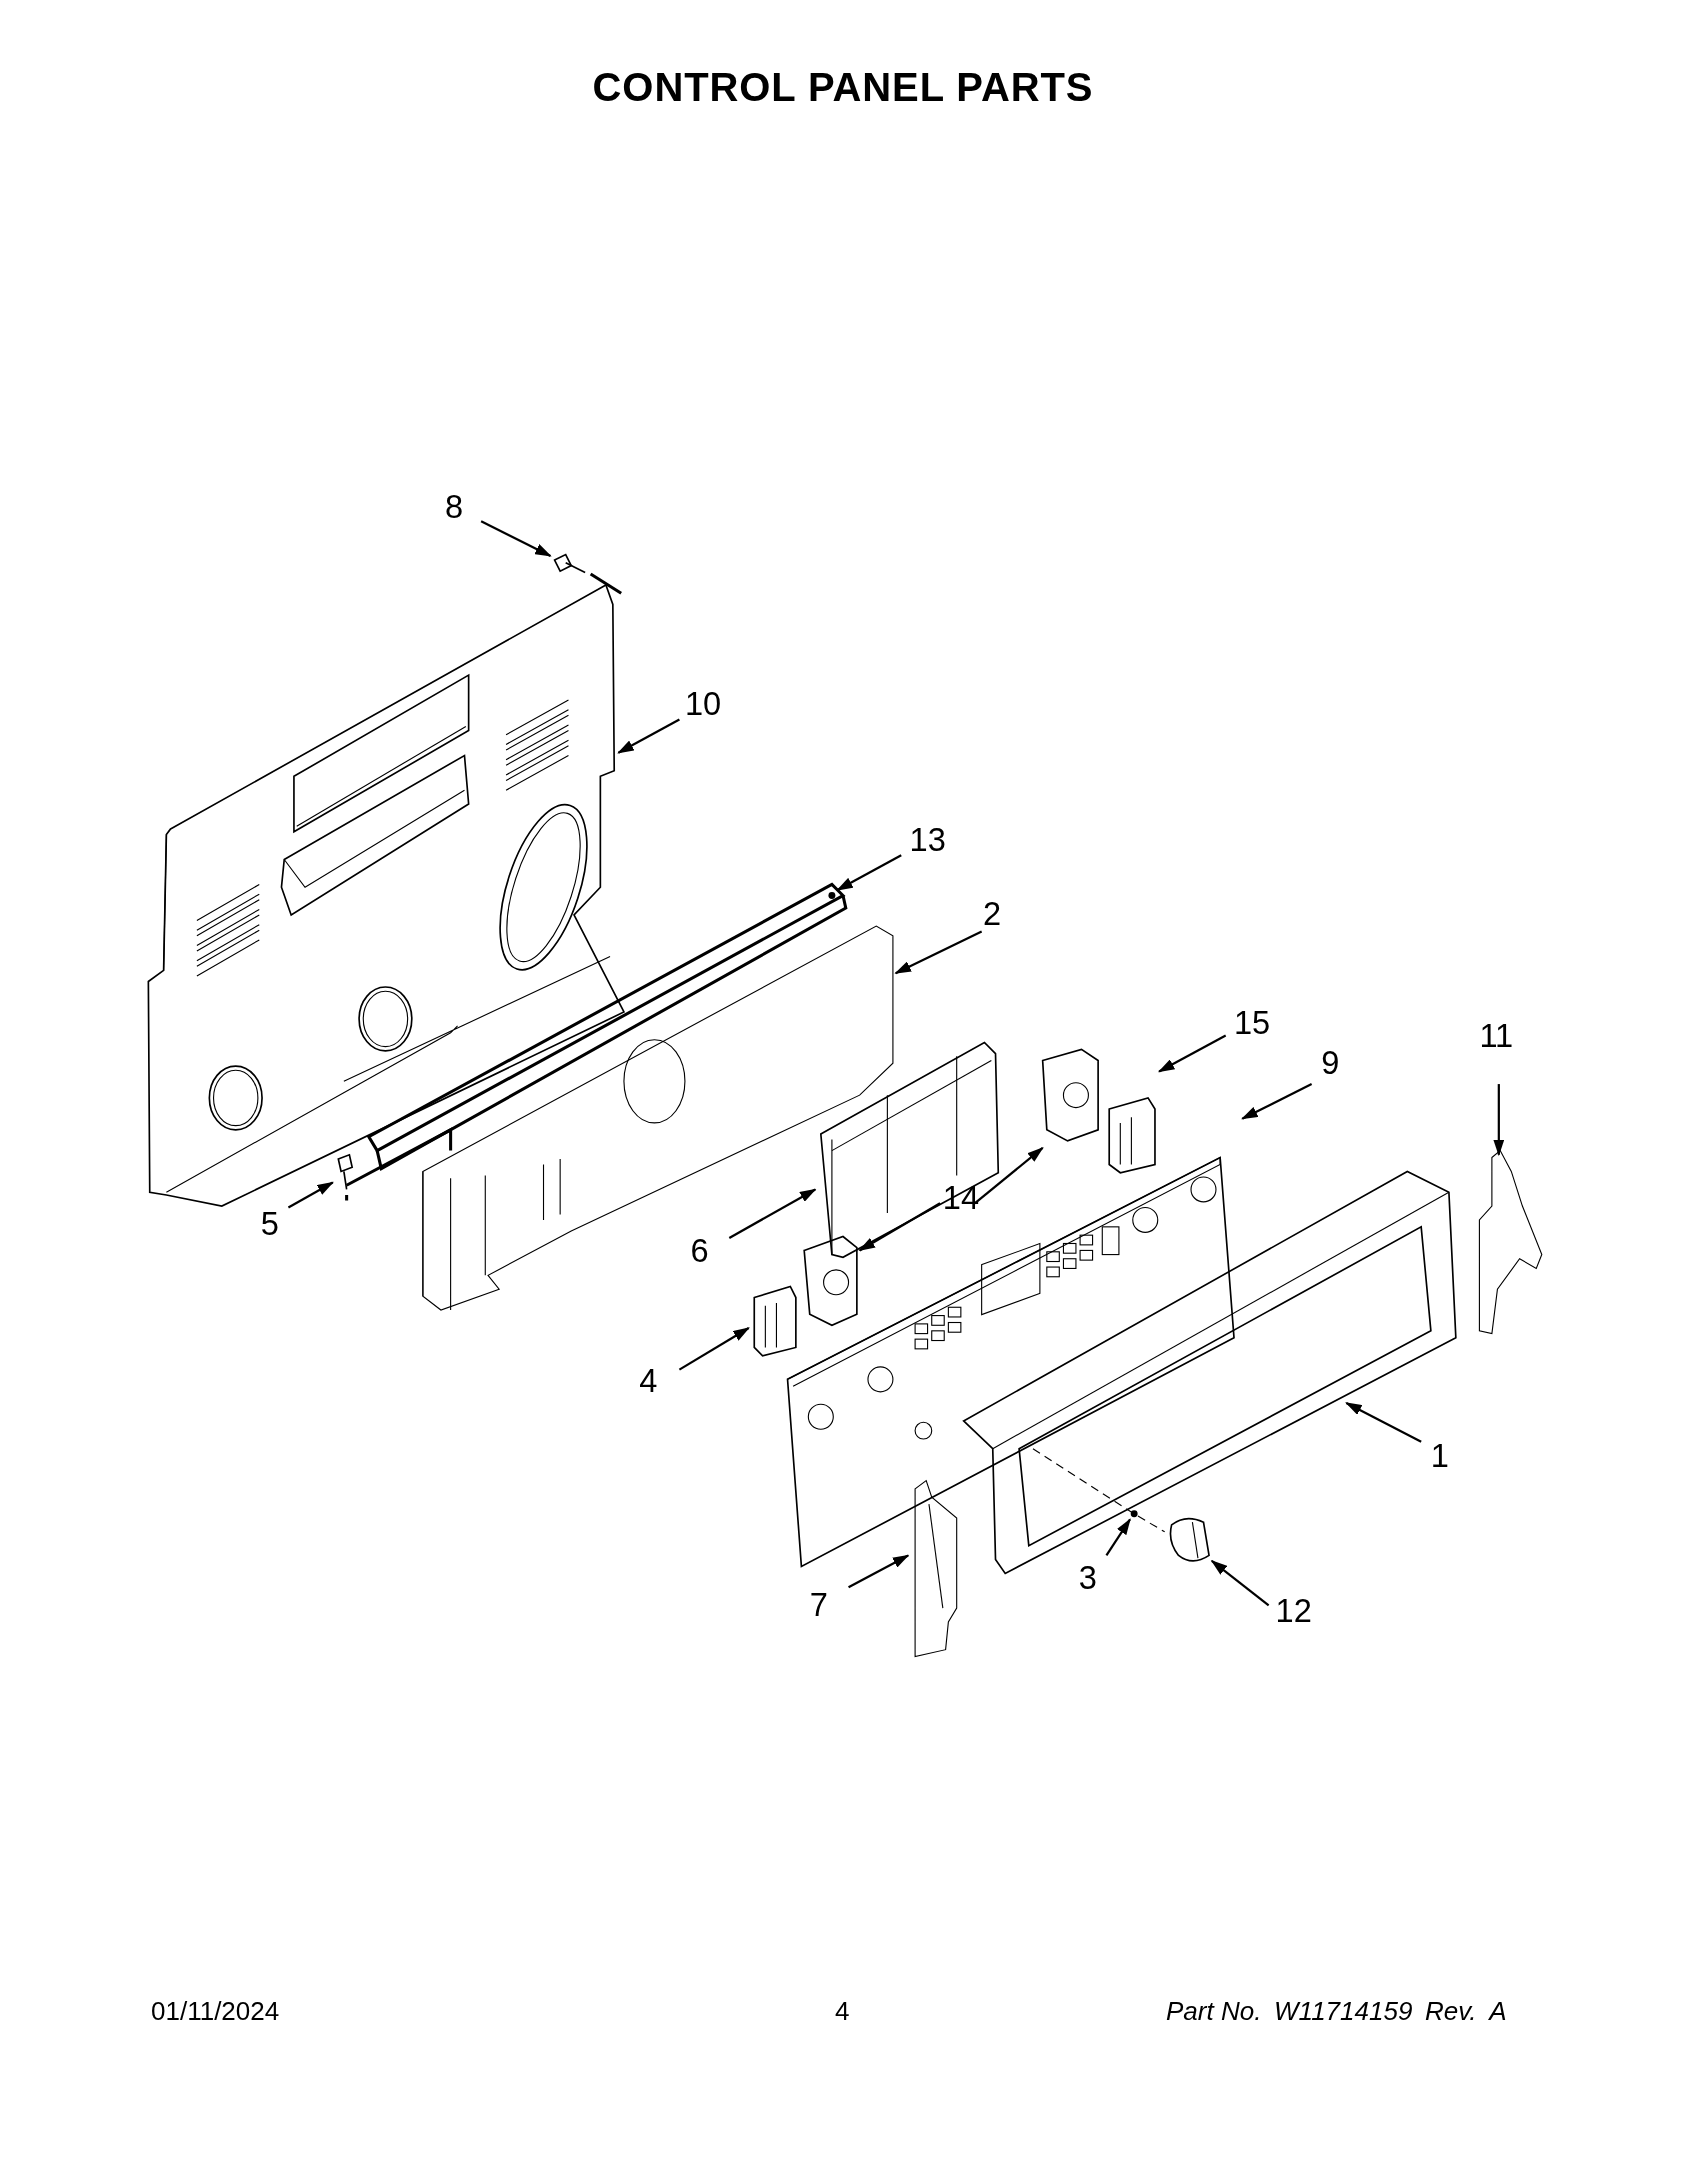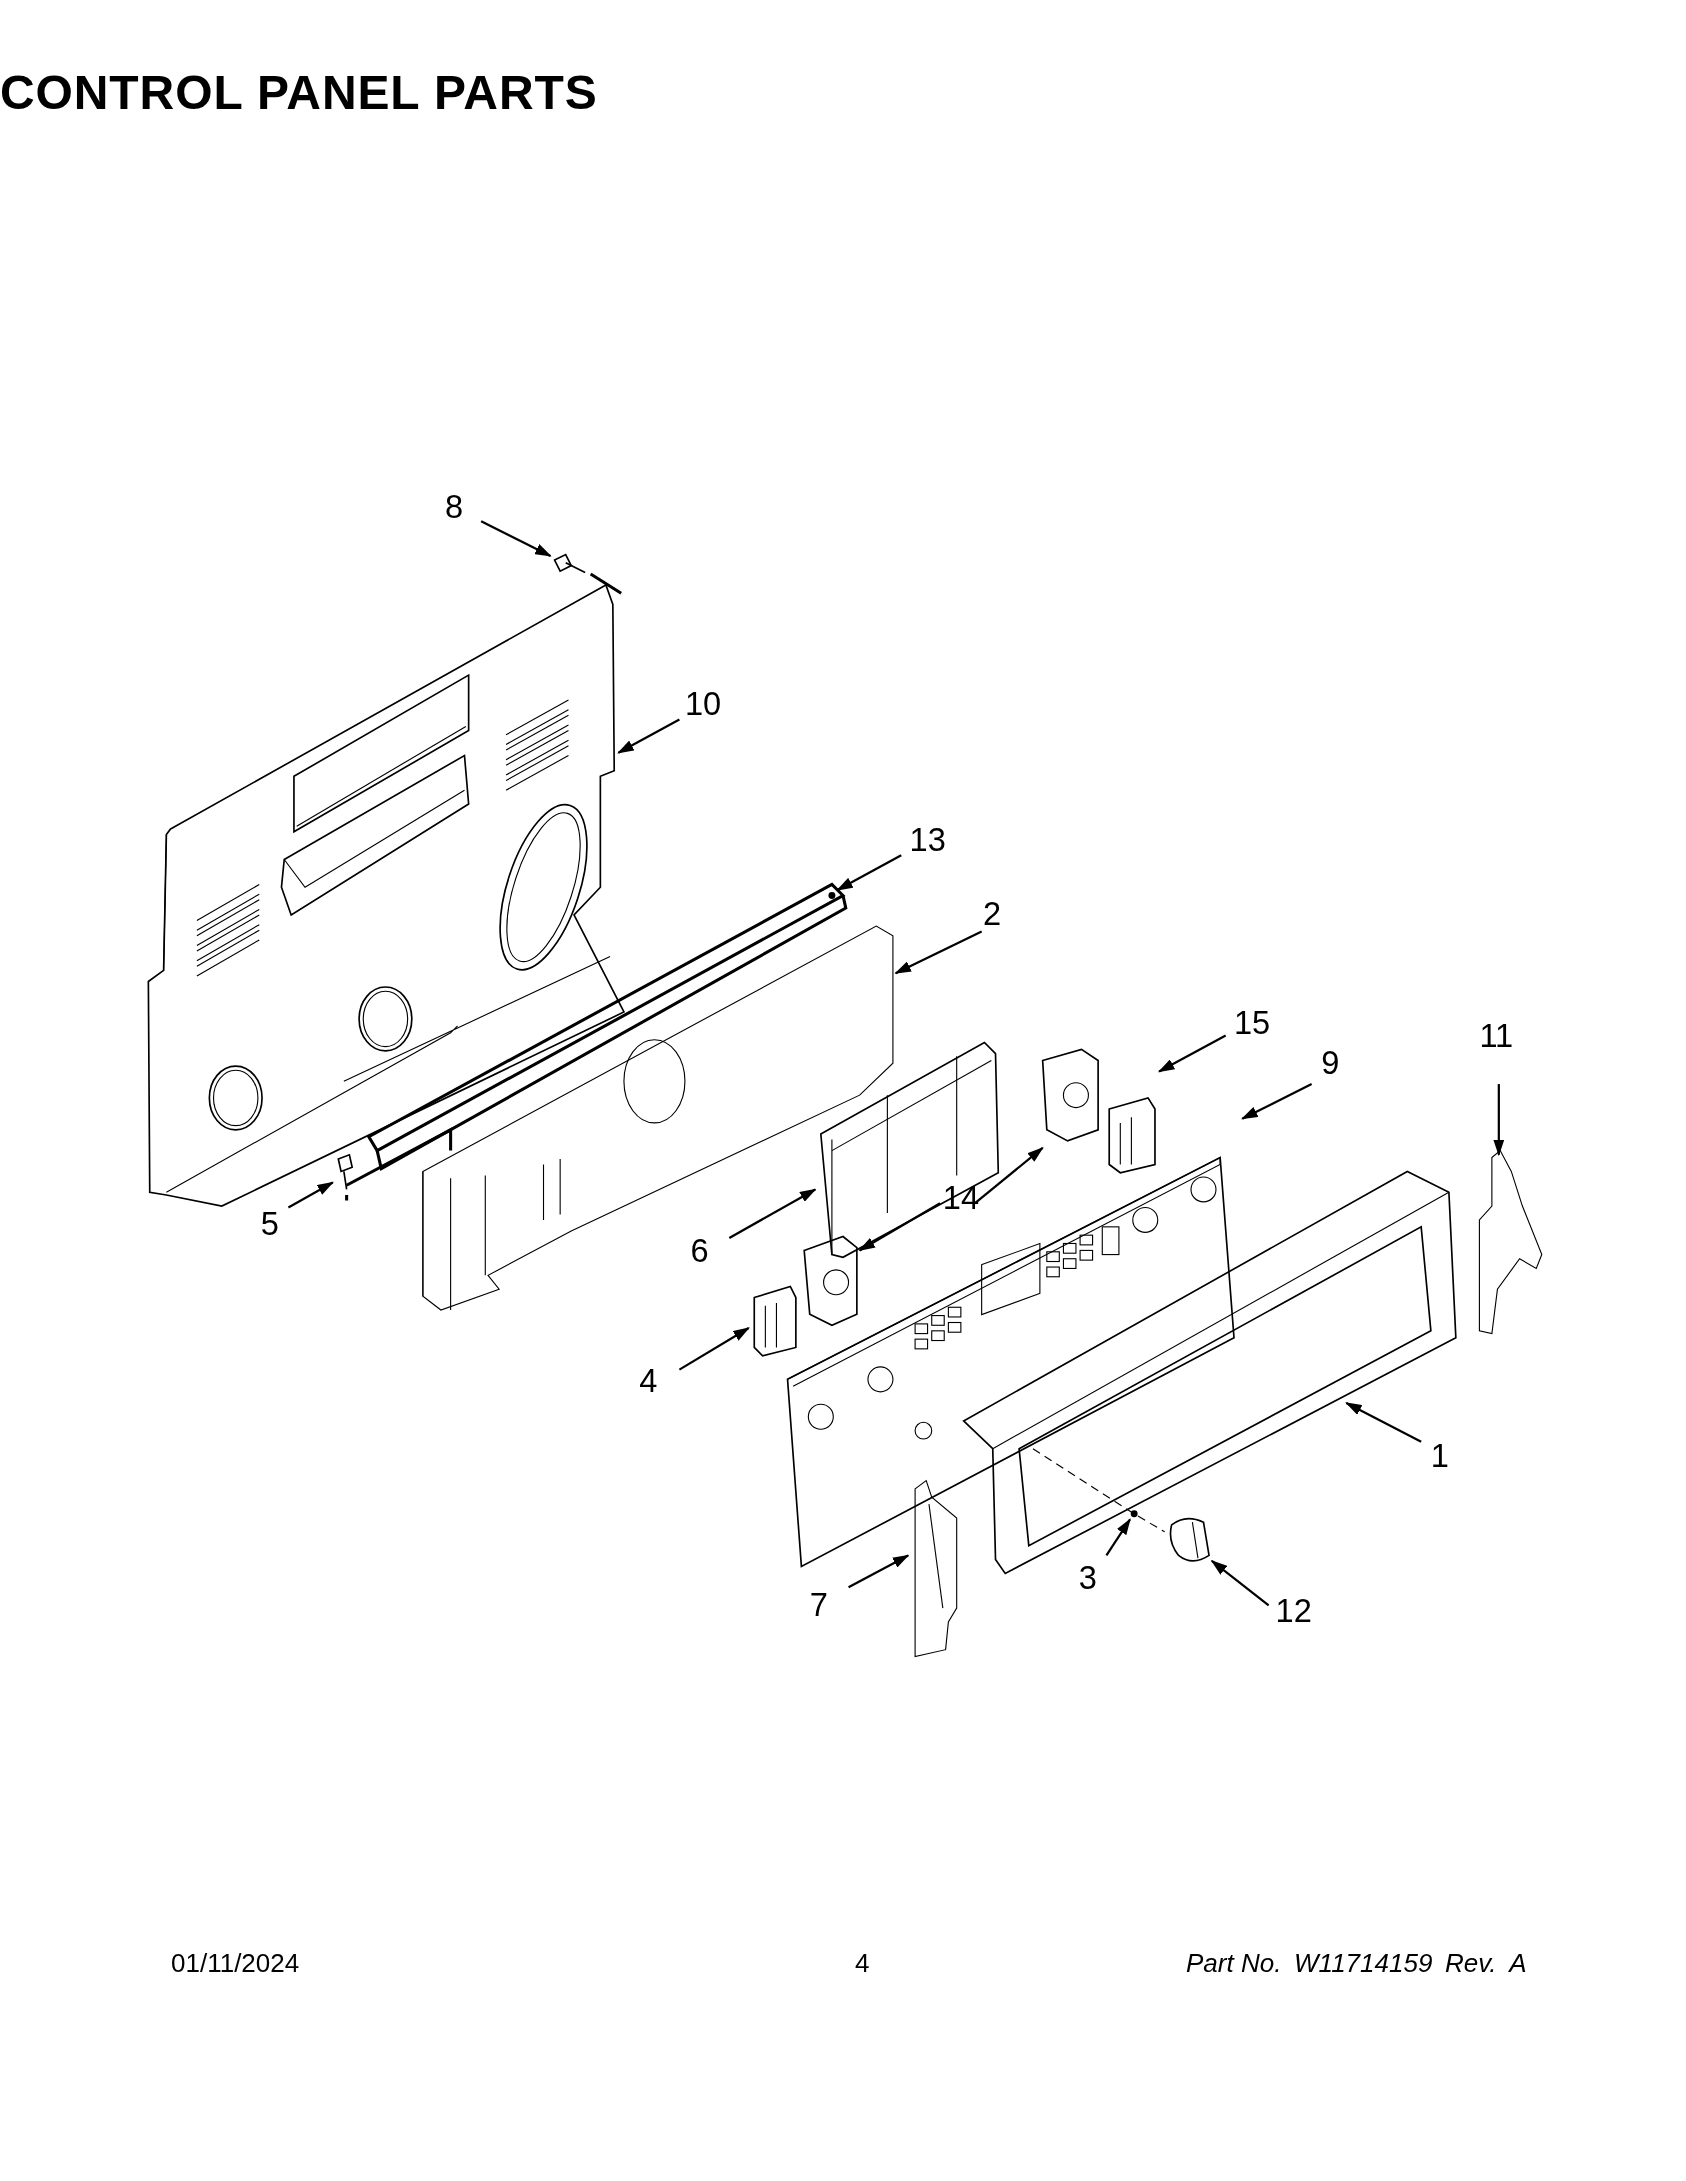--- a/index.html
+++ b/index.html
@@ -1,23 +1,23 @@
 <!DOCTYPE html>
 <html style="font-size:14.5px"><head>
 <meta charset="utf-8">
 <style>
   html, body { margin: 0; padding: 0; background: #ffffff; }
   body { width: 1686px; height: 2182px; position: relative; overflow: hidden;
          font-family: "Liberation Sans", sans-serif; color: #000; }
-  .title { position: absolute; left: 0; width: 100%; top: 65px; 
-           font-weight: bold; font-size: 48px; letter-spacing: 0.9px; }
+  .title { position: absolute; left: 0; width: 100%; top: 65px; text-align: center;
+           font-weight: bold; font-size: 40px; letter-spacing: 0.9px; }
   .title span { display: inline-block; transform: scaleX(1.0); }
   #diagram { position: absolute; left: 0; top: 0; width: 1686px; height: 2182px; }
   .callout { font-family: "Liberation Sans", sans-serif; font-size: 23.5px; fill: #000; }
-  .footer { position: absolute; top: 1948px; font-size: 26px; margin-left: 20px; }
+  .footer { position: absolute; top: 1996px; font-size: 26px; }
   .footer-date { left: 151px; }
   .footer-page { left: 835px; }
   .footer-part { left: 1166px; font-style: italic; }
   .footer-part .sp { display: inline-block; width: 12.7px; }
   svg .thin { stroke: #000; stroke-width: 0.8; fill: none; }
   svg .med { stroke: #000; stroke-width: 1.2; fill: none; }
   svg .thick { stroke: #000; stroke-width: 2.2; fill: none; }
   svg .arrow { stroke: #000; stroke-width: 1.6; fill: none; }
 </style>
 </head>

